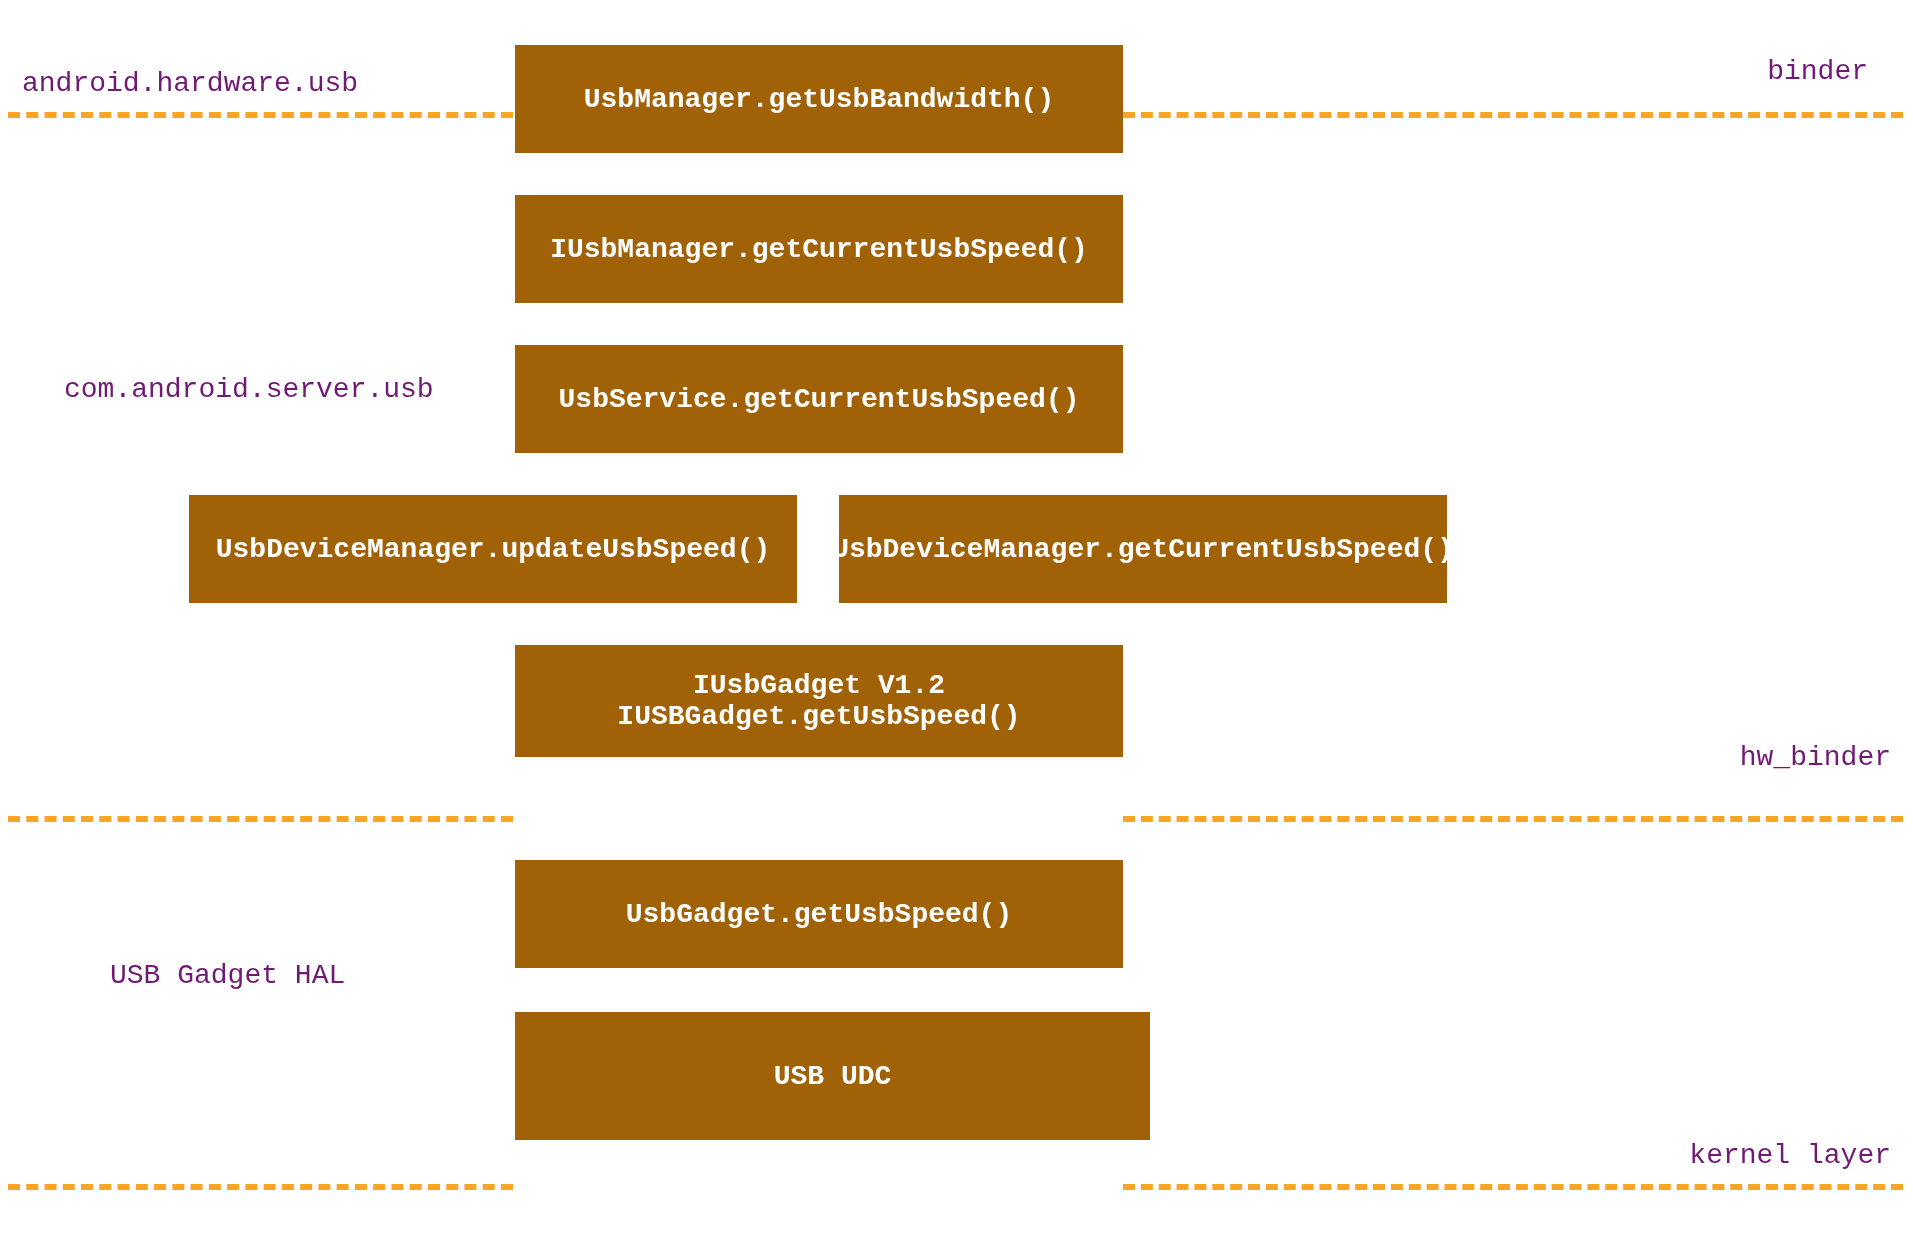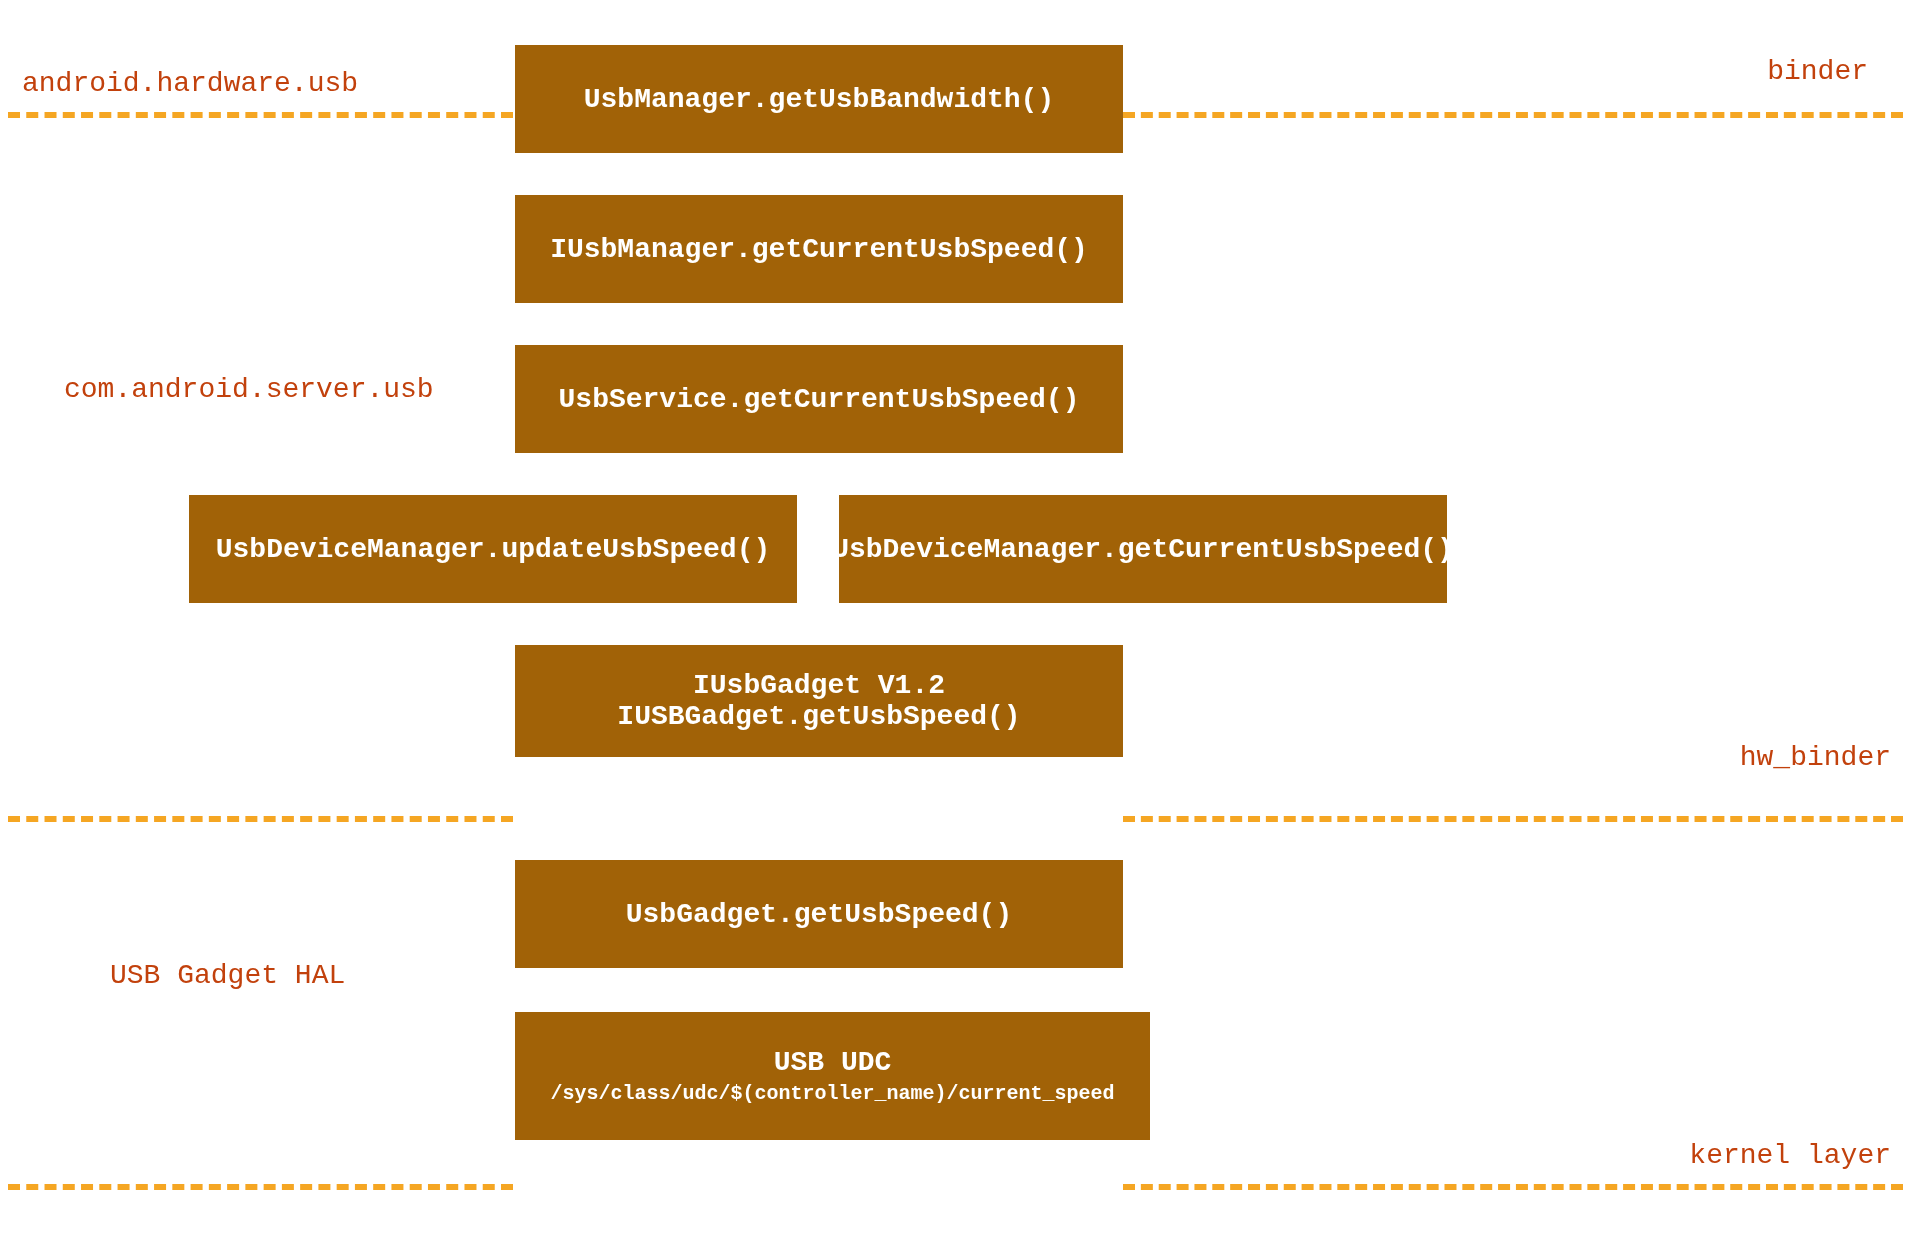--- a/index.html
+++ b/index.html
@@ -19,21 +19,21 @@
     display: flex;
     flex-direction: column;
     align-items: center;
     justify-content: center;
     position: absolute;
     text-align: center;
   }
   .box-main { font-size: 28px; }
   .box-sub { font-size: 20px; font-weight: bold; margin-top: 4px; }
   .label {
-    color: #c2410c;
+    color: #701a75;
     font-size: 28px;
     position: absolute;
     font-weight: normal;
   }
   .dashed {
     position: absolute;
     border-top: 6px dashed #f5a623;
     height: 0;
   }
 </style>
@@ -80,14 +80,13 @@
   <span class="box-main">IUsbGadget V1.2</span>
   <span class="box-main">IUSBGadget.getUsbSpeed()</span>
 </div>
 
 <div class="box" style="left:515px; top:860px; width:608px; height:108px;">
   <span class="box-main">UsbGadget.getUsbSpeed()</span>
 </div>
 
 <div class="box" style="left:515px; top:1012px; width:635px; height:128px;">
   <span class="box-main">USB UDC</span>
-  <span class="box-sub">/sys/class/udc/$(controller_name)/current_speed</span>
 </div>
 
 </body></html>

